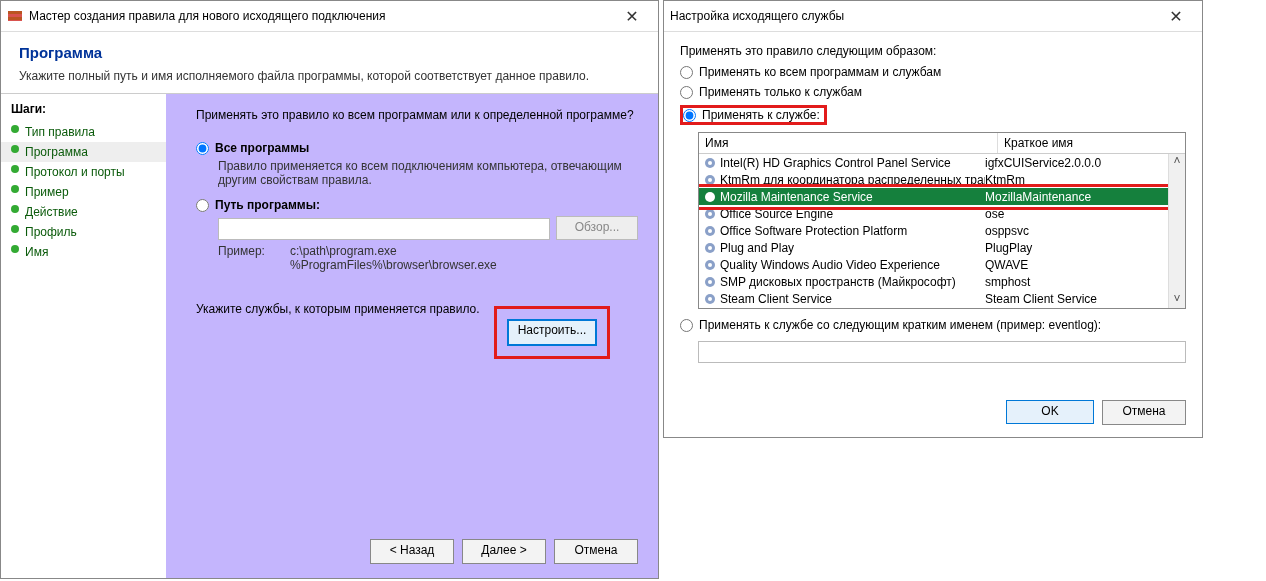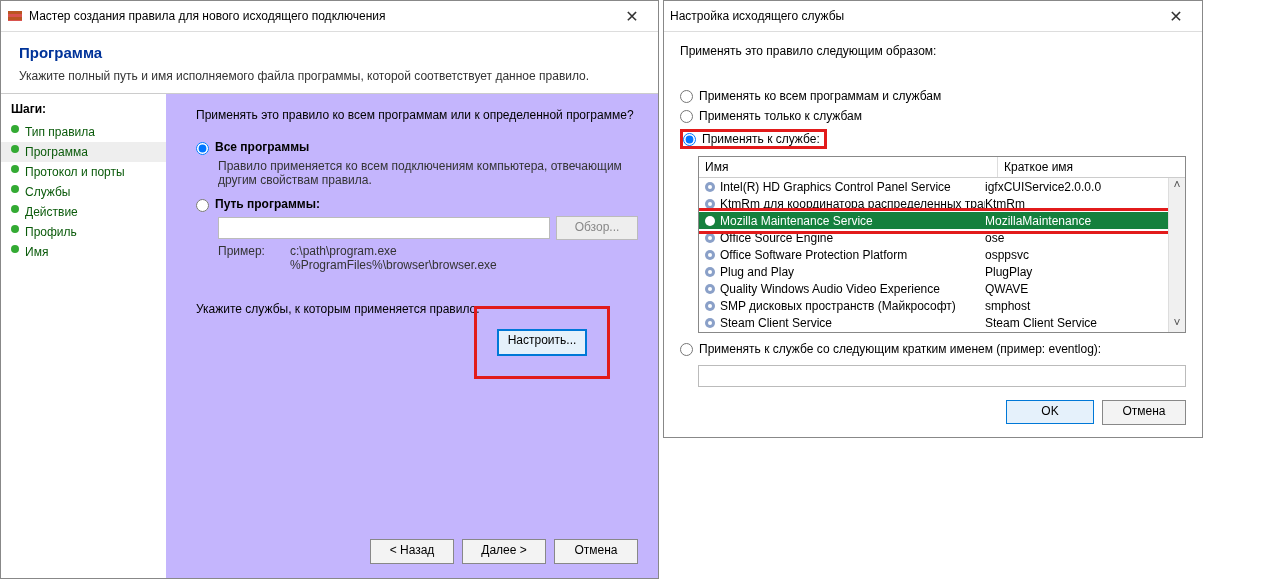--- a/index.html
+++ b/index.html
@@ -14,40 +14,40 @@
   .heading{font-size:15px;color:#003399;padding:12px 18px 4px;font-weight:600}
   .sub{padding:4px 18px 10px;color:#333}
   .body-split{display:flex;flex:1;border-top:1px solid #ccc}
   .sidebar{width:165px;background:#fff;padding-top:6px}
   .sidebar .hdr{font-weight:700;padding:2px 10px 6px}
   .step{display:flex;padding:3px 10px;color:#0a5a0a;cursor:default}
   .step.current{background:#eee}
   .bullet{width:8px;height:8px;border-radius:50%;background:#3a3;margin-right:6px;flex:0 0 8px}
   .main{flex:1;background:#c4b5fd;padding:14px 20px 0 30px;position:relative}
   .q{margin-bottom:18px}
-  .opt{display:flex;align-items:flex-start;margin-bottom:4px}
+  .opt{display:flex;align-items:center;margin-bottom:4px}
   .opt input{margin:2px 6px 0 0}
   .opt .lbl{font-weight:700}
   .desc{margin:2px 0 10px 22px;color:#333;max-width:430px}
-  .pathbox{margin:4px 0 4px 22px;display:flex;align-items:center}
+  .pathbox{margin:4px 0 4px 22px;display:flex;align-items:flex-end}
   .pathbox .tb{width:330px;height:20px;border:1px solid #bbb;background:#fff}
   .pathbox .browse{margin-left:6px;width:80px;height:22px;border:1px solid #bbb;background:#eee;color:#888;text-align:center;line-height:20px}
   .example{margin:4px 0 0 22px;display:flex}
   .example .lab{width:72px;color:#333}
   .example .txt{color:#333}
   .serv{margin-top:30px}
   .serv .shdr{font-weight:700}
   .serv .sdesc{margin-top:4px}
-  .cfg-wrap{position:absolute;right:48px;top:212px;border:3px solid #e21b1b;padding:20px}
+  .cfg-wrap{position:absolute;right:48px;top:212px;border:3px solid #e21b1b;padding:10px}
   .cfg-btn{width:86px;height:23px;border:2px solid #0078d7;background:#e5f1fb;text-align:center;line-height:19px;font-size:12px}
   .footer{position:absolute;bottom:14px;right:20px;display:flex;gap:8px}
   .wbtn{width:82px;height:23px;border:1px solid #888;background:#f3f3f3;text-align:center;line-height:21px;font-size:12px}
   
   .rbody{padding:12px 16px 0;flex:1;display:flex;flex-direction:column;position:relative}
-  .rline{margin-bottom:28px}
+  .rline{margin-bottom:4px}
   .ropt{display:flex;align-items:center;margin:3px 0}
   .ropt input{margin:0 6px 0 0}
   .red-inline{border:3px solid #e21b1b;display:inline-flex;align-items:center;padding:0 4px 0 0}
   .list{border:1px solid #888;margin:4px 0 6px 18px;height:175px;display:flex;flex-direction:column}
   .list-hdr{display:flex;border-bottom:1px solid #ccc;background:#fff;font-size:12px}
   .list-hdr .c1{width:286px;padding:3px 6px;border-right:1px solid #ddd}
   .list-hdr .c2{flex:1;padding:3px 6px}
   .list-body{flex:1;overflow:hidden;position:relative}
   .row{display:flex;align-items:center;height:17px;font-size:12px}
   .row .gear{width:14px;height:14px;margin:0 3px 0 4px;flex:0 0 14px}
@@ -90,21 +90,21 @@
         <div class="step current">
             <span class="bullet"></span>
             <span>Программа</span>
           </div>
         <div class="step">
             <span class="bullet"></span>
             <span>Протокол и порты</span>
           </div>
         <div class="step">
             <span class="bullet"></span>
-            <span>Службы</span>
+            <span>Пример</span>
           </div>
         <div class="step">
             <span class="bullet"></span>
             <span>Действие</span>
           </div>
         <div class="step">
             <span class="bullet"></span>
             <span>Профиль</span>
           </div>
         <div class="step">

